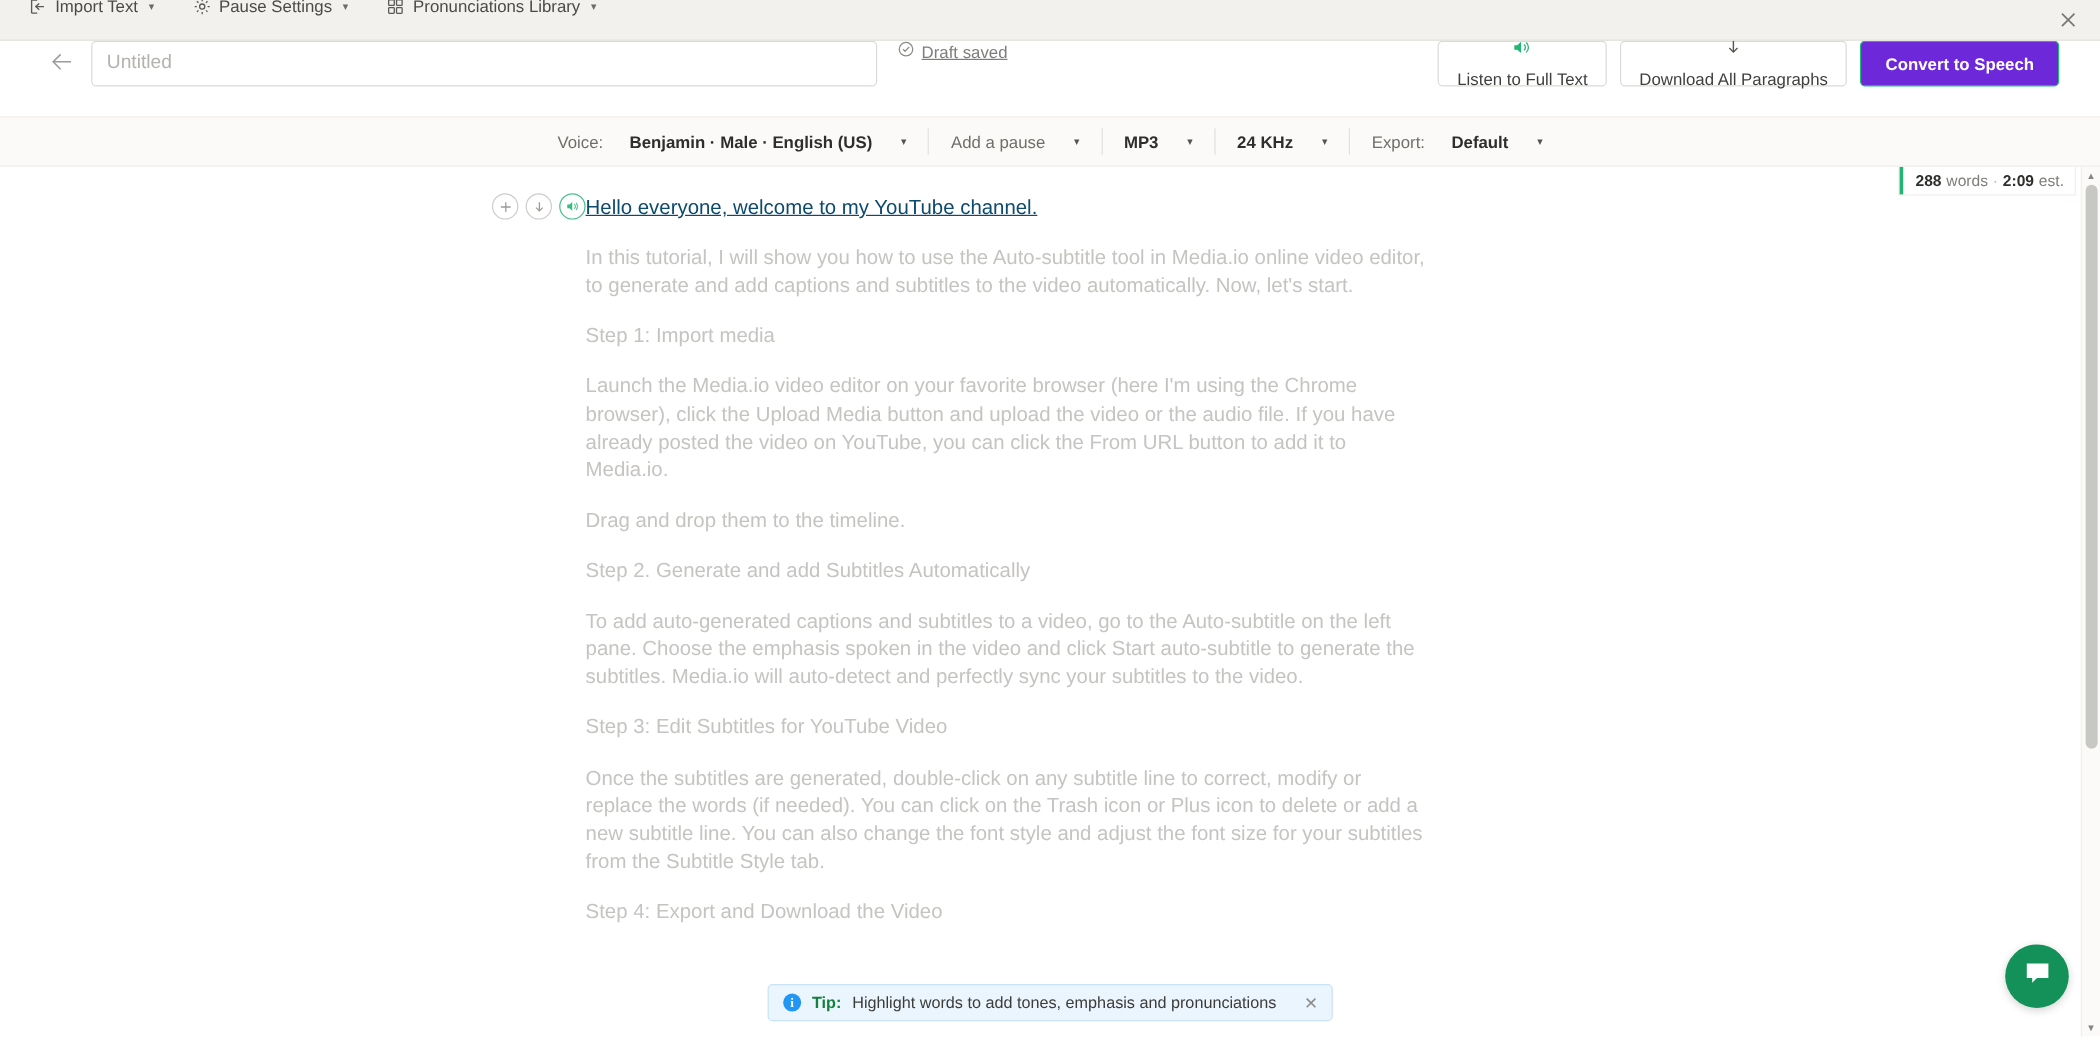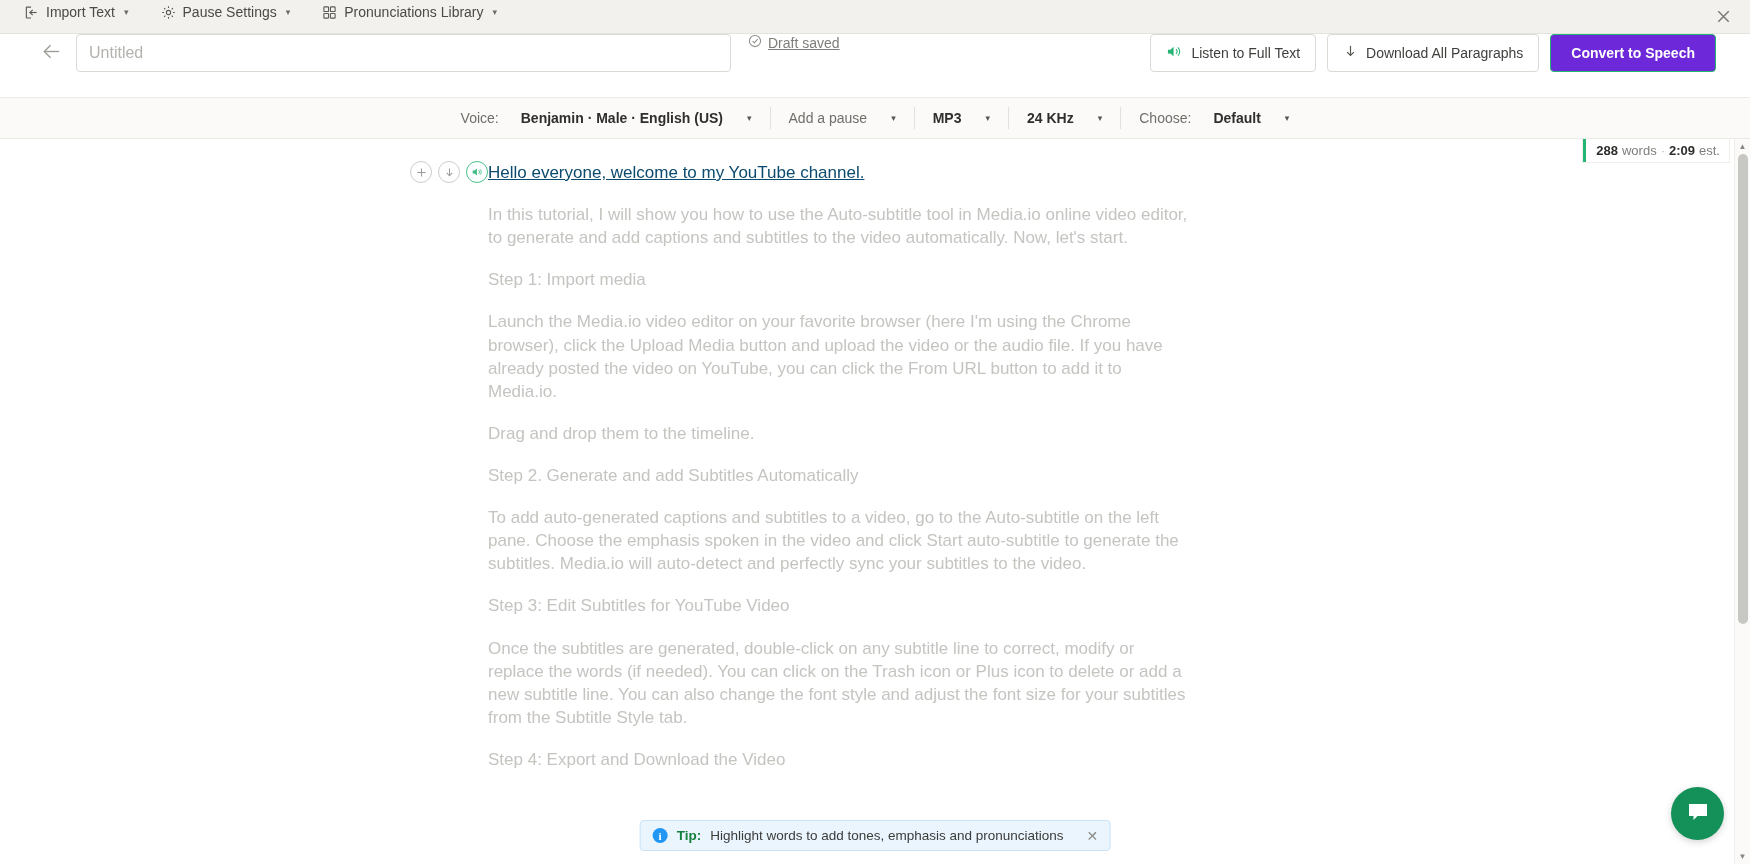--- a/index.html
+++ b/index.html
@@ -9,22 +9,22 @@
     background: #ffffff;
     overflow: hidden;
   }
 
   
   .menubar {
     height: 34px;
     background: #f2f1ed;
     border-bottom: 1px solid #e4e2dc;
     display: flex;
-    align-items: flex-start;
-    padding: 0 14px;
+    align-items: flex-end;
+    padding: 16px 14px;
     position: relative;
   }
   .menu-item {
     display: flex;
     align-items: center;
     gap: 7px;
     font-size: 14px;
     color: #4a4a48;
     padding: 4px 10px;
     margin-right: 12px;
@@ -99,20 +99,21 @@
     cursor: pointer;
     white-space: nowrap;
     font-family: "Liberation Sans", sans-serif;
   }
   .btn-outline {
     background: #fff;
     border: 1px solid #dcdad5;
     color: #3f3f3d;
     padding: 0 15px;
     margin-left: 11px;
+    flex-direction: column;
   }
   .btn-primary {
     background: #6d28d9;
     border: 1px solid #22b573;
     color: #fff;
     padding: 0 20px;
     margin-left: 11px;
     font-weight: bold;
   }
 
@@ -405,21 +406,21 @@
       <span class="vb-value">MP3</span>
       <span class="vb-caret">▾</span>
     </div>
 
     <div class="vb-item">
       <span class="vb-value">24 KHz</span>
       <span class="vb-caret">▾</span>
     </div>
 
     <div class="vb-item">
-      <span class="vb-label">Choose:</span>
+      <span class="vb-label">Export:</span>
       <span class="vb-value">Default</span>
       <span class="vb-caret">▾</span>
     </div>
 
   </div>
 </div>
 
 <div class="editor-wrap">
 
   <div class="wordcount">

